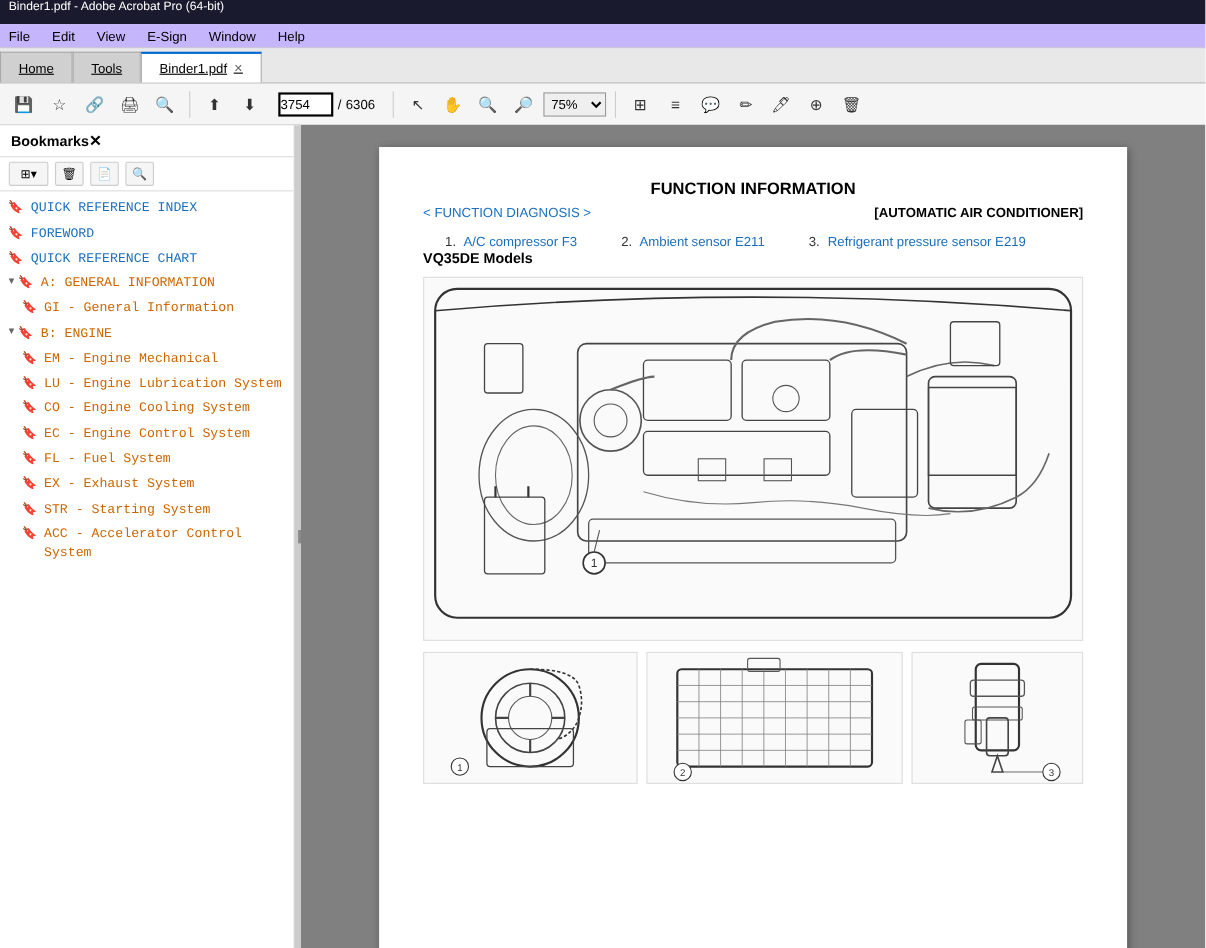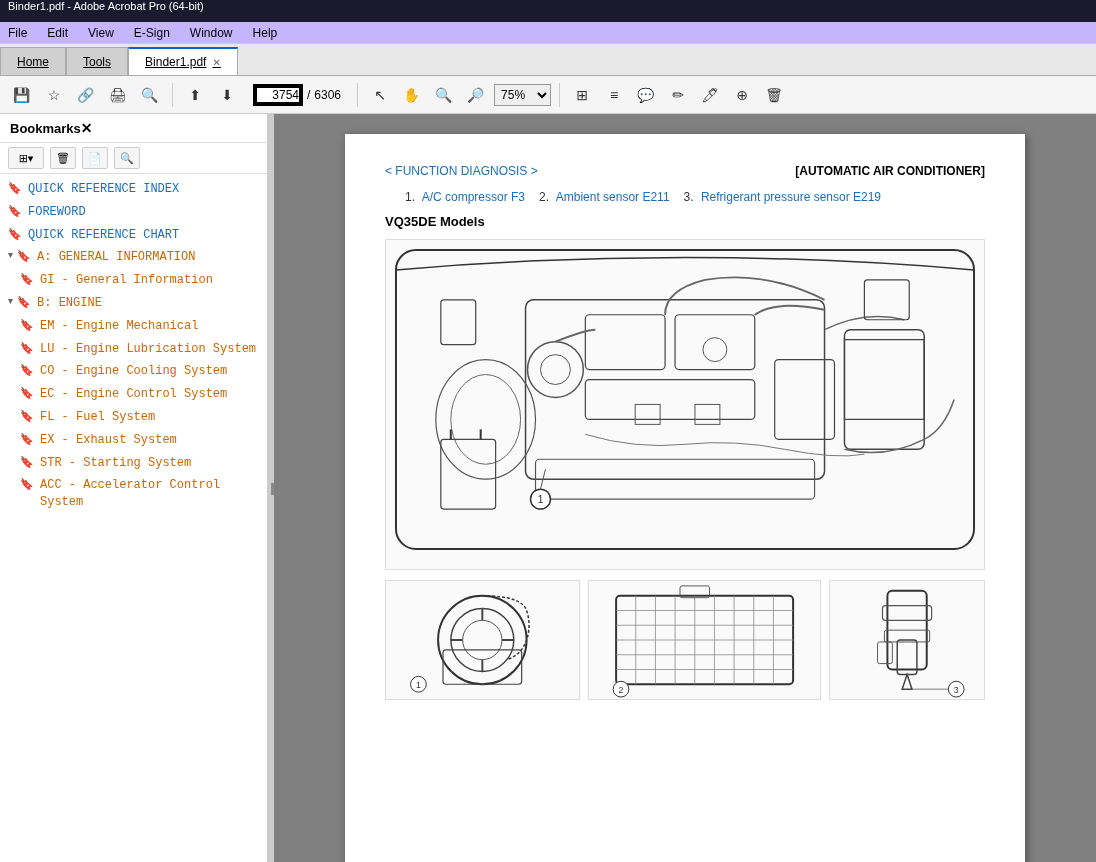--- a/index.html
+++ b/index.html
@@ -82,22 +82,22 @@
     .toolbar-sep { width: 1px; height: 24px; background: #ccc; margin: 0 4px; }
     .page-nav {
       display: flex;
       align-items: center;
       gap: 4px;
       margin: 0 8px;
     }
     .page-input {
       width: 50px;
       height: 22px;
-      border: 4px solid #000000;
-      text-align: right;
+      border: 2px solid #000000;
+      text-align: left;
       font-size: 12px;
     }
     .zoom-select {
       height: 22px;
       border: 1px solid #999;
       font-size: 12px;
       padding: 0 2px;
     }
 
     
@@ -219,22 +219,21 @@
       display: flex;
       justify-content: space-between;
       font-size: 12px;
       margin-bottom: 12px;
     }
     .pdf-link { color: #1a6fbd; font-size: 12px; }
     .pdf-bracket { font-weight: bold; font-size: 12px; }
 
     .pdf-refs {
       display: flex;
-      gap: 14px;
-      margin-bottom: 10px;
+      gap: 40px;
       padding-left: 20px;
     }
     .pdf-ref-num { color: #333; margin-right: 4px; }
 
     .pdf-model-label {
       text-align: left;
       font-size: 13px;
       font-weight: bold;
       margin-bottom: 10px;
     }
@@ -406,20 +405,21 @@
       </div>
 
     </div>
   </div>
 
   <div class="resize-handle">▐</div>
 
   <div class="pdf-area">
     <div class="pdf-page">
 
+      <div class="pdf-title">FUNCTION INFORMATION</div>
 
       <div class="pdf-subtitle-row">
         <span class="pdf-link">&lt; FUNCTION DIAGNOSIS &gt;</span>
         <span class="pdf-bracket">[AUTOMATIC AIR CONDITIONER]</span>
       </div>
 
       <div class="pdf-refs">
         <div>
           <span class="pdf-ref-num">1.</span>
           <span class="pdf-ref-label pdf-link">A/C compressor F3</span>

